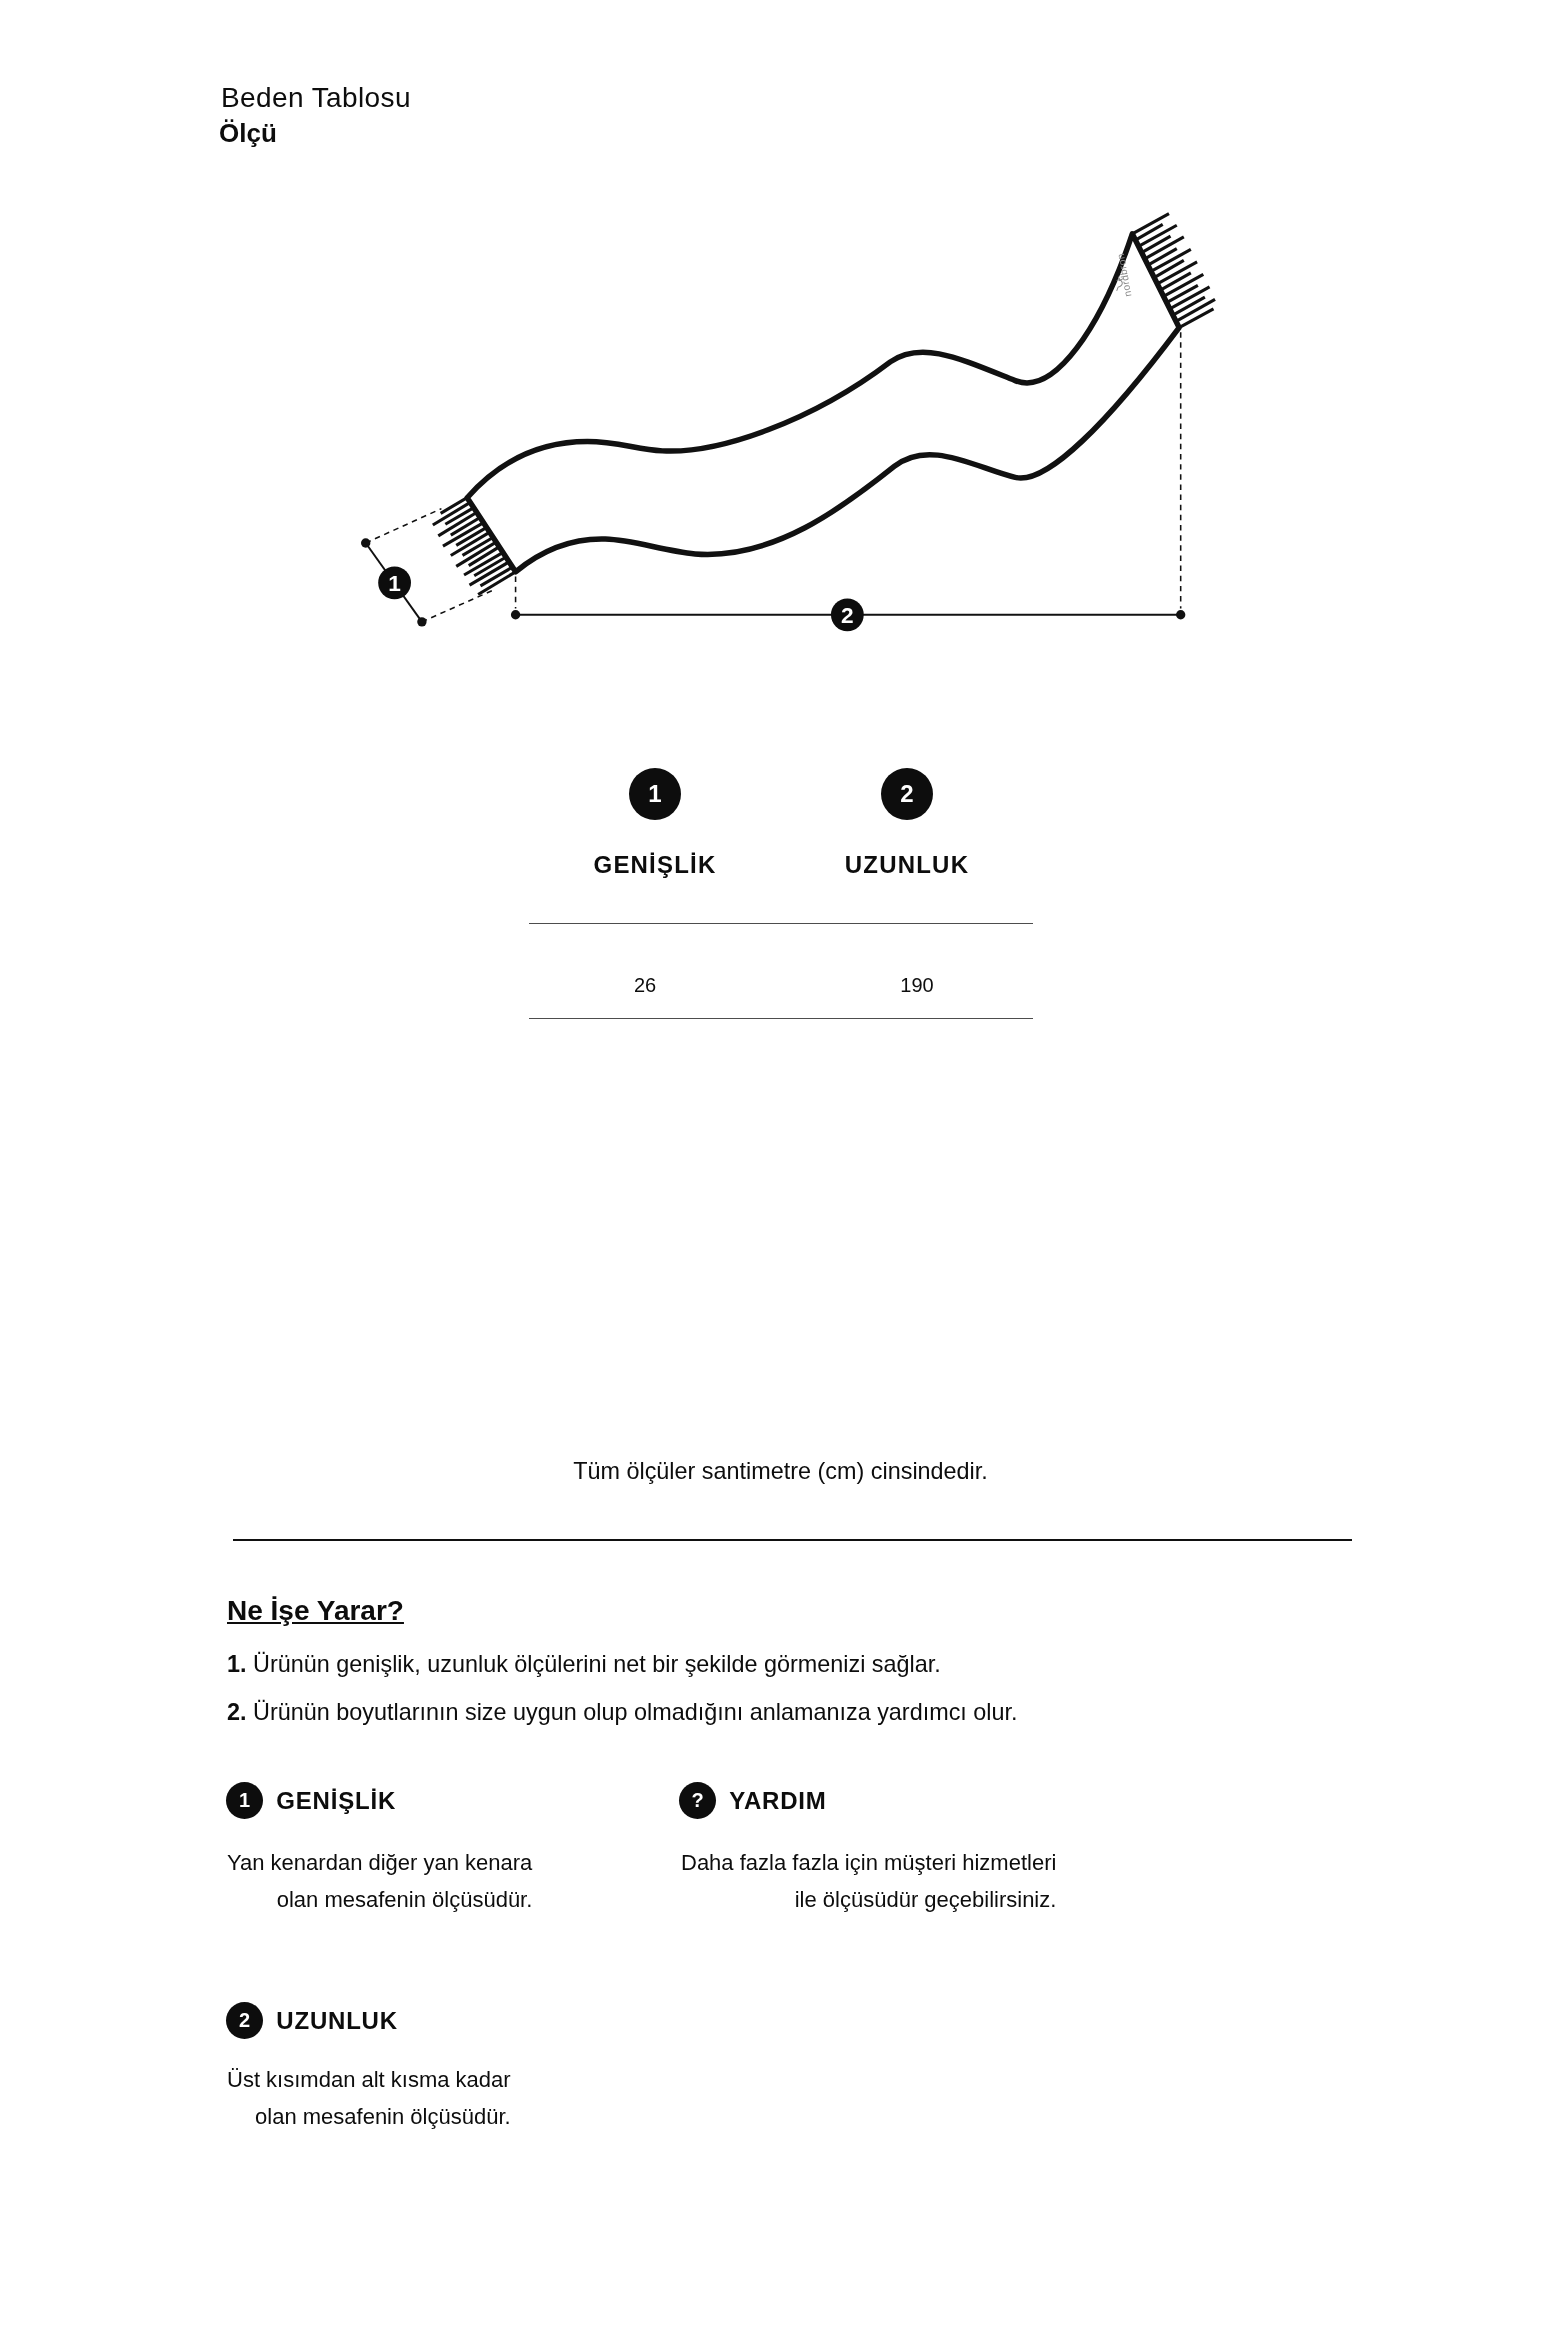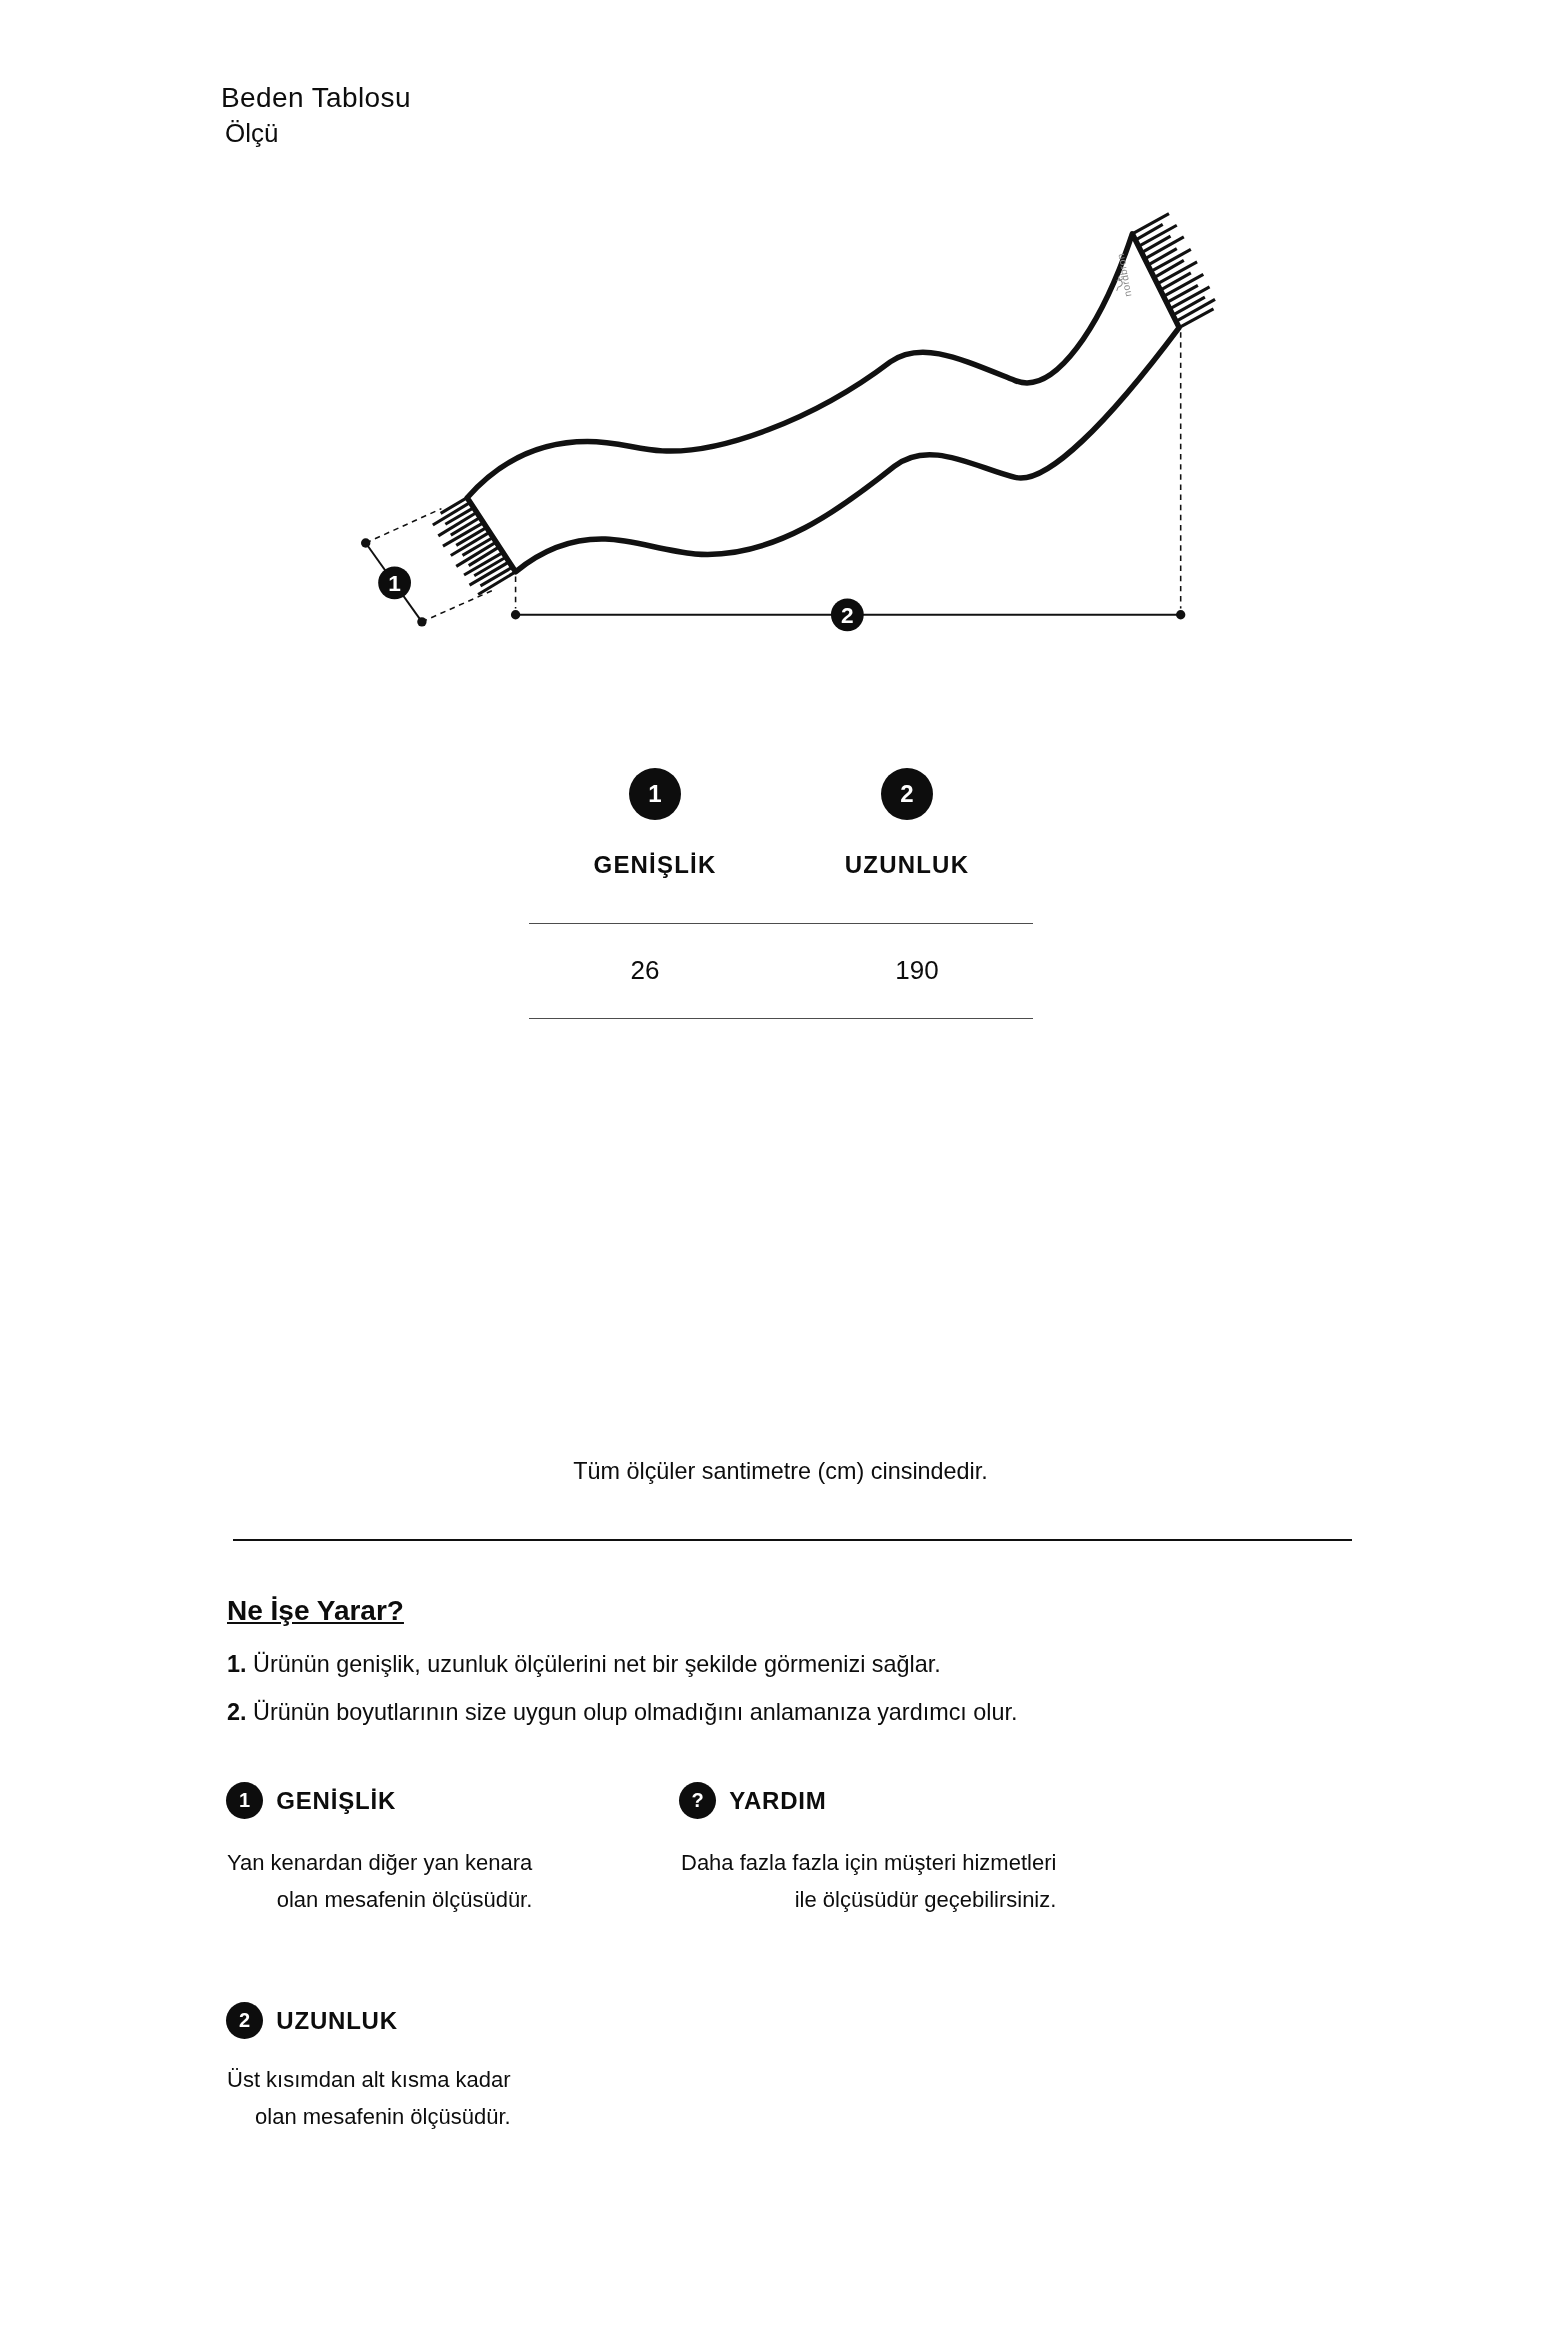--- a/index.html
+++ b/index.html
@@ -3,35 +3,35 @@
 <meta charset="utf-8">
 <style>
   html,body{margin:0;padding:0;}
   body{
     width:1561px;height:2342px;position:relative;background:#ffffff;
     font-family:"Liberation Sans", sans-serif;color:#0d0d0d;overflow:hidden;
   }
   .abs{position:absolute;}
   
   .page-title{left:221px;top:81px;font-size:28px;font-weight:normal;line-height:34px;letter-spacing:0.4px;}
-  .page-subtitle{left:225px;top:116px;font-size:26px;font-weight:normal;line-height:34px;}
+  .page-subtitle{left:219px;top:116px;font-size:26px;font-weight:bold;line-height:34px;}
   
   .figure-svg{left:297px;top:187px;}
   
   .size-table{left:529px;top:768px;width:504px;height:258px;}
   .trow{position:absolute;left:0;width:100%;display:flex;}
   .tcell{width:50%;display:flex;align-items:center;justify-content:center;}
   .badges-row{top:0;height:52px;}
   .tbadge{width:52px;height:52px;border-radius:50%;background:#0d0d0d;color:#ffffff;
     display:flex;align-items:center;justify-content:center;font-size:24px;font-weight:bold;}
   .labels-row{top:81px;height:31px;font-size:24px;font-weight:bold;letter-spacing:1.2px;}
   .rule{position:absolute;left:0;width:100%;height:0;border-top:1.6px solid #4d4d4d;}
   .rule-top{top:155px;}
   .rule-bottom{top:250px;}
-  .values-row{top:185px;height:34px;font-size:26px;gap:40px;}
+  .values-row{top:200px;height:34px;font-size:20px;gap:40px;}
   
   .units-note{left:0;top:1458px;width:1561px;text-align:center;font-size:23.4px;}
   .section-divider{left:233px;top:1539px;width:1119px;height:2.3px;background:#111111;}
   
   .info-heading{left:227px;top:1594px;font-size:28px;font-weight:bold;line-height:34px;text-decoration:underline;}
   .info-item-1{left:227px;top:1649px;}
   .info-item-2{left:227px;top:1697px;text-align:center;}
   .info-item{font-size:23.4px;line-height:30px;}
   .info-item b{font-weight:bold;}
   .sec-head{display:flex;align-items:center;gap:13.3px;}

